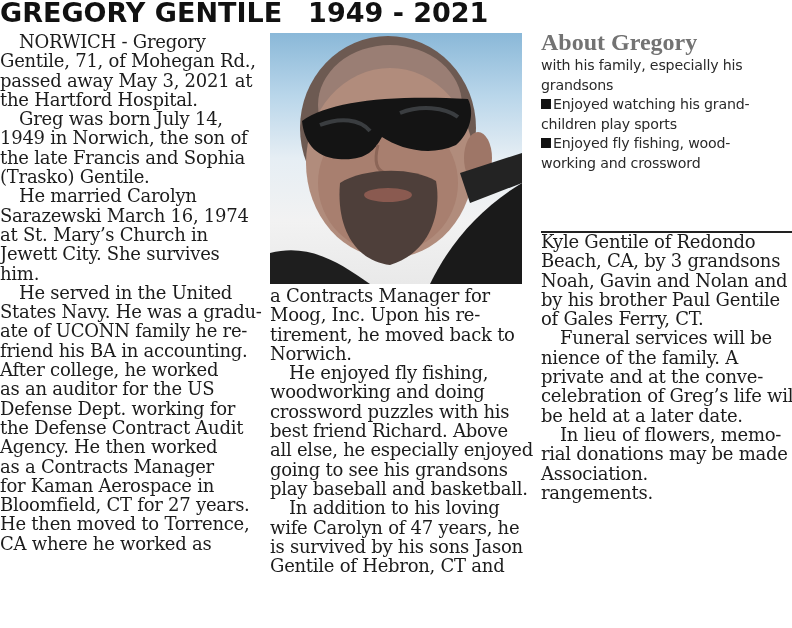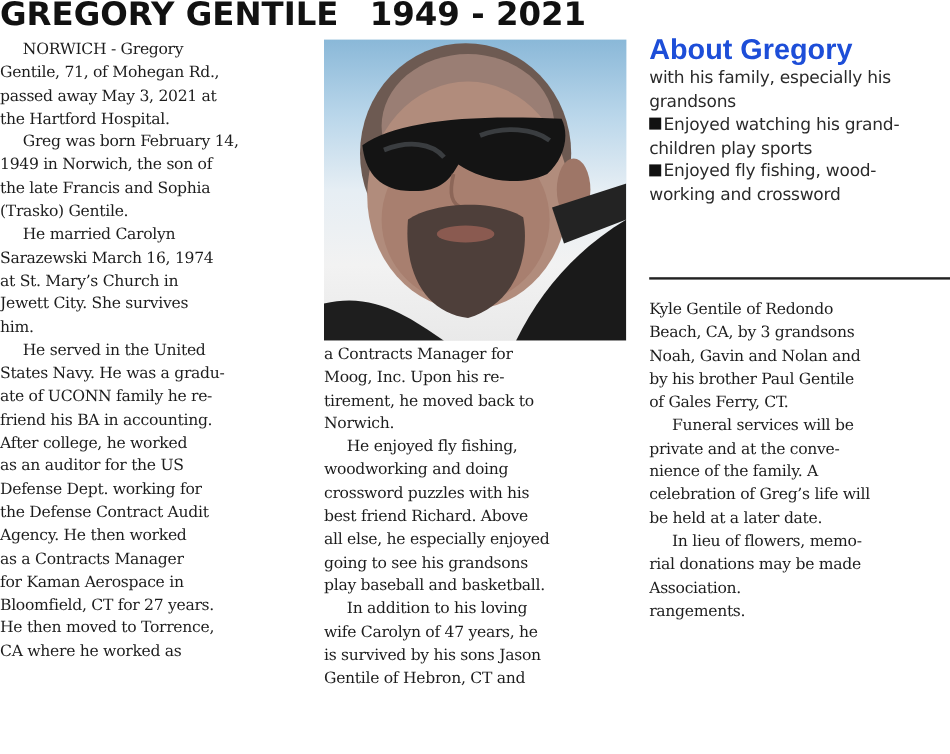--- a/index.html
+++ b/index.html
@@ -4,35 +4,35 @@
   <style>
     html, body { margin: 0; padding: 0; background: #ffffff; }
     body { width: 792px; height: 628px; position: relative; overflow: hidden; color: #1a1a1a; }
     .headline {
       position: absolute; left: 0; top: -3px; height: 32px;
       font-family: "DejaVu Sans", sans-serif; font-weight: bold; font-size: 27px;
       letter-spacing: 0px; white-space: nowrap; color: #111;
     }
     .headline .dates { margin-left: 26px; }
     .col {
-      position: absolute; font-family: "DejaVu Serif", serif; font-size: 13px;
+      position: absolute; font-family: "DejaVu Serif", serif; font-size: 18px;
       line-height: 19.3px; color: #1c1c1c; letter-spacing: -0.25px;
     }
     .col p { margin: 0; text-indent: 19px; }
     .col .line { display: block; white-space: nowrap; }
     .col1 { left: 0; top: 32px; width: 262px; }
     .col2 { left: 270px; top: 286px; width: 258px; }
-    .col3 { left: 541px; top: 249px; width: 251px; }
+    .col3 { left: 541px; top: 232px; width: 251px; }
     .photo {
       position: absolute; left: 270px; top: 33px; width: 252px; height: 251px; overflow: hidden;
       background: linear-gradient(180deg, #8ab8d8 0%, #b9d6ea 25%, #e6eef4 50%, #f2f2f2 75%, #e9e9e9 100%);
     }
     .about { position: absolute; left: 541px; top: 28px; width: 251px; }
     .about-title {
-      font-family: Liberation Sans, sans-serif; font-weight: bold; font-size: 24px; line-height: 28px; color: #1d4ed8;
+      font-family: Liberation Serif, serif; font-weight: bold; font-size: 24px; line-height: 28px; color: #737373;
     }
     .about-list { margin: 0; padding: 0; list-style: none;
       font-family: "DejaVu Sans", sans-serif; font-size: 14.2px; line-height: 19.6px; color: #2a2a2a; letter-spacing: -0.2px; }
     .about-list .line { display: block; white-space: nowrap; }
     .bullet { display: inline-block; width: 10px; height: 10px; background: #111; margin-right: 2px; vertical-align: 0px; }
     .divider { position: absolute; left: 541px; top: 231px; width: 251px; height: 2px; background: #222; }
   </style>
 </head>
 <body>
 
@@ -43,21 +43,21 @@
 <div class="col col1">
   <p>
     <span class="line">NORWICH - Gregory</span>
   </p>
   <div>
     <span class="line">Gentile, 71, of Mohegan Rd.,</span>
     <span class="line">passed away May 3, 2021 at</span>
     <span class="line">the Hartford Hospital.</span>
   </div>
   <p>
-      <span class="line">Greg was born February 14,</span>
+      <span class="line">Greg was born July 14,</span>
     </p>
   <div>
     <span class="line">1949 in Norwich, the son of</span>
     <span class="line">the late Francis and Sophia</span>
     <span class="line">(Trasko) Gentile.</span>
   </div>
   <p>
       <span class="line">He married Carolyn</span>
     </p>
   <div>
@@ -165,22 +165,22 @@
     <span class="line">Kyle Gentile of Redondo</span>
     <span class="line">Beach, CA, by 3 grandsons</span>
     <span class="line">Noah, Gavin and Nolan and</span>
     <span class="line">by his brother Paul Gentile</span>
     <span class="line">of Gales Ferry, CT.</span>
   </div>
   <p>
       <span class="line">Funeral services will be</span>
     </p>
   <div>
+    <span class="line">nience of the family.  A</span>
     <span class="line">private and at the conve-</span>
-    <span class="line">nience of the family.  A</span>
     <span class="line">celebration of Greg’s life will</span>
     <span class="line">be held at a later date.</span>
   </div>
   <p>
       <span class="line">In lieu of flowers, memo-</span>
     </p>
   <div>
     <span class="line">rial donations may be made</span>
     <span class="line">Association.</span>
   </div>

